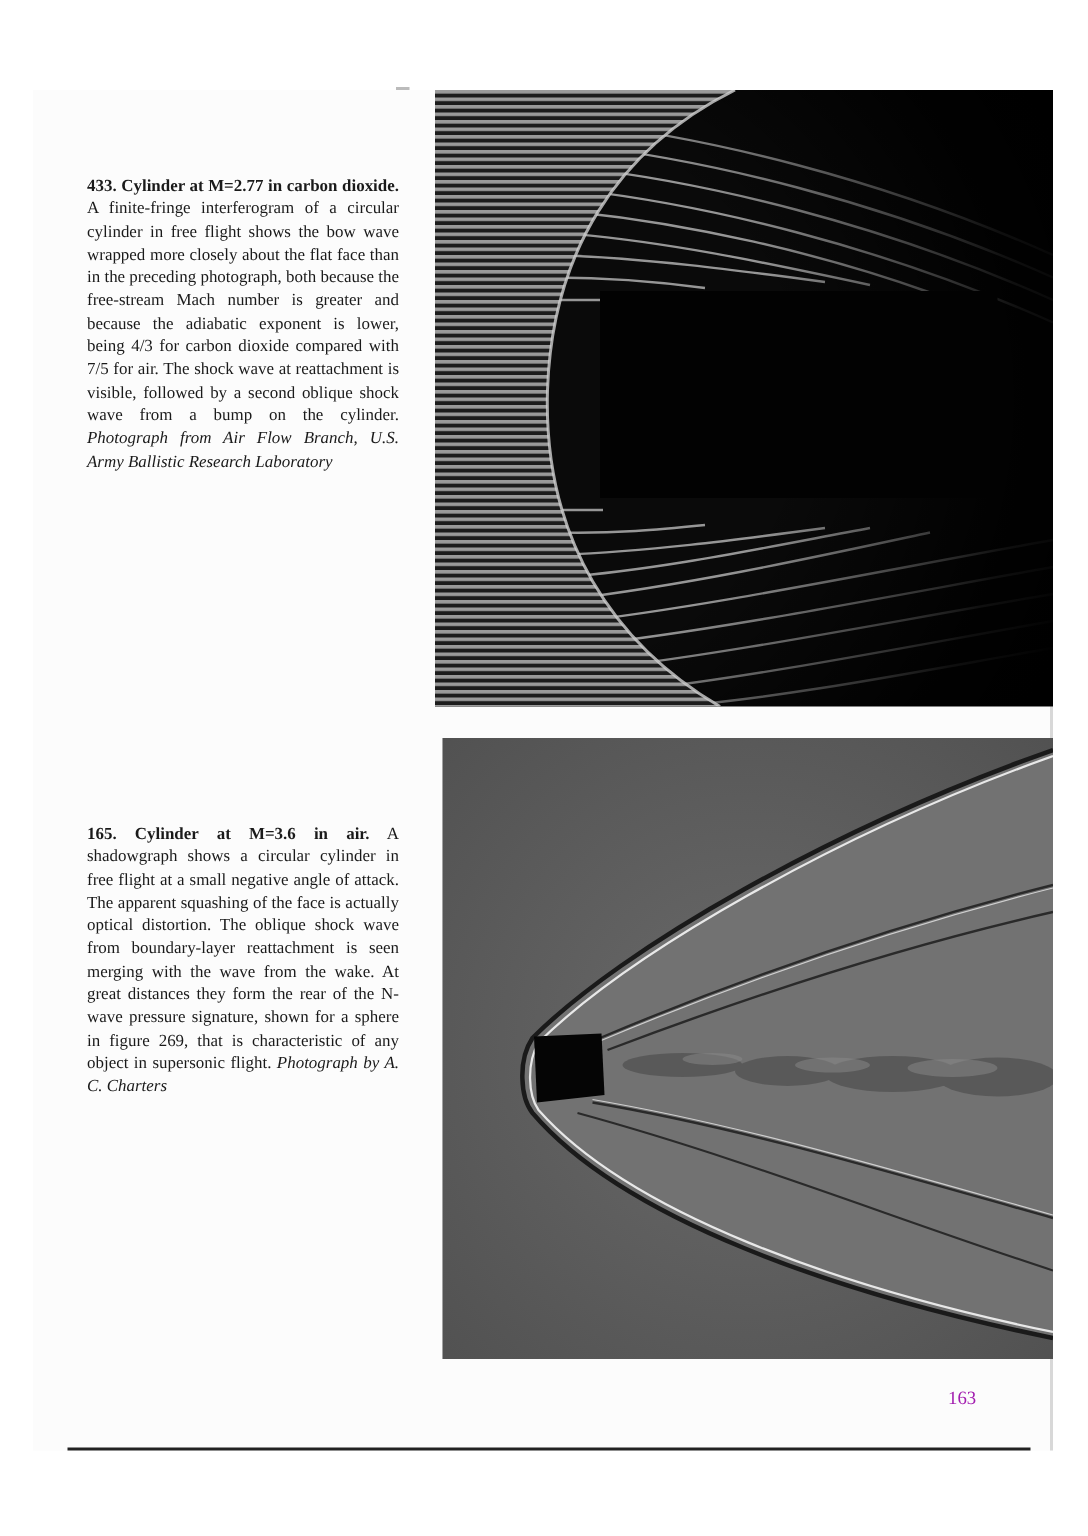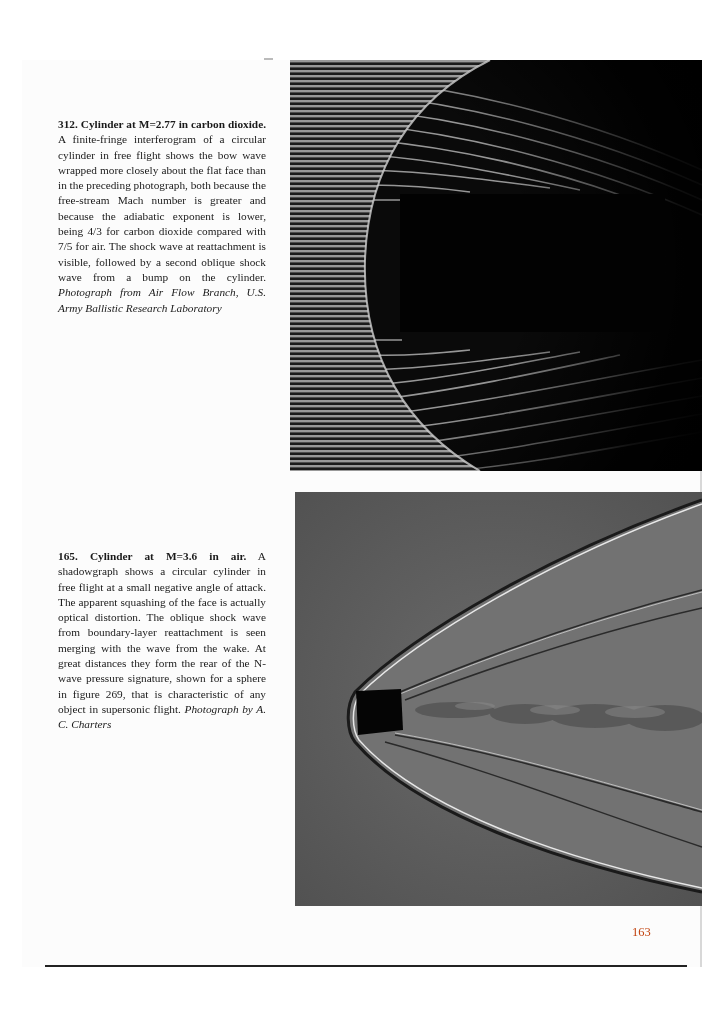--- a/index.html
+++ b/index.html
@@ -30,35 +30,35 @@
   .caption .credit { font-style: italic; margin-top: 44px; }
   #cap264 { top: 117px; }
   #cap265 { top: 549px; }
   .photo { position: absolute; overflow: hidden; }
   #photo264 { left: 290px; top: 60px; width: 412px; height: 411px; background: #111; }
   #photo265 { left: 295px; top: 492px; width: 407px; height: 414px; background: #5e5e5e; }
   .photo svg { display: block; }
   .page-number {
     position: absolute; left: 632px; top: 925px;
     font-family: "Liberation Serif", "DejaVu Serif", serif;
-    font-size: 12.5px; color: #c2410c;
+    font-size: 12.5px; color: #a21caf;
   }
   .stray-mark {
     position: absolute; left: 264px; top: 58px; width: 9px; height: 2px; background: #bbb;
   }
 </style>
 </head>
 <body>
 
 <div class="page"></div>
 <div class="page-right-edge"></div>
 <div class="stray-mark"></div>
 
 <div class="caption" id="cap264">
-  <span class="title">312.</span>
+  <span class="title">433.</span>
   <span class="title">Cylinder at M=2.77 in carbon dioxide.</span><span> A finite-fringe interferogram of a circular cylinder in free flight shows the bow wave wrapped more closely about the flat face than in the preceding photograph, both because the free-stream Mach number is greater and because the adiabatic exponent is lower, being 4/3 for carbon dioxide compared with 7/5 for air. The shock wave at reattachment is visible, followed by a second oblique shock wave from a bump on the cylinder. </span><span class="credit">Photograph from Air Flow Branch, U.S. Army Ballistic Research Laboratory</span>
 </div>
 
 <div class="photo" id="photo264">
   <svg width="412" height="411" viewBox="0 0 412 411" xmlns="http://www.w3.org/2000/svg">
     <defs>
       <pattern id="fringes" width="412" height="5" patternUnits="userSpaceOnUse">
         <rect width="412" height="5" fill="#1c1c1c"></rect>
         <rect y="0" width="412" height="2.4" fill="#9a9a9a"></rect>
       </pattern>

